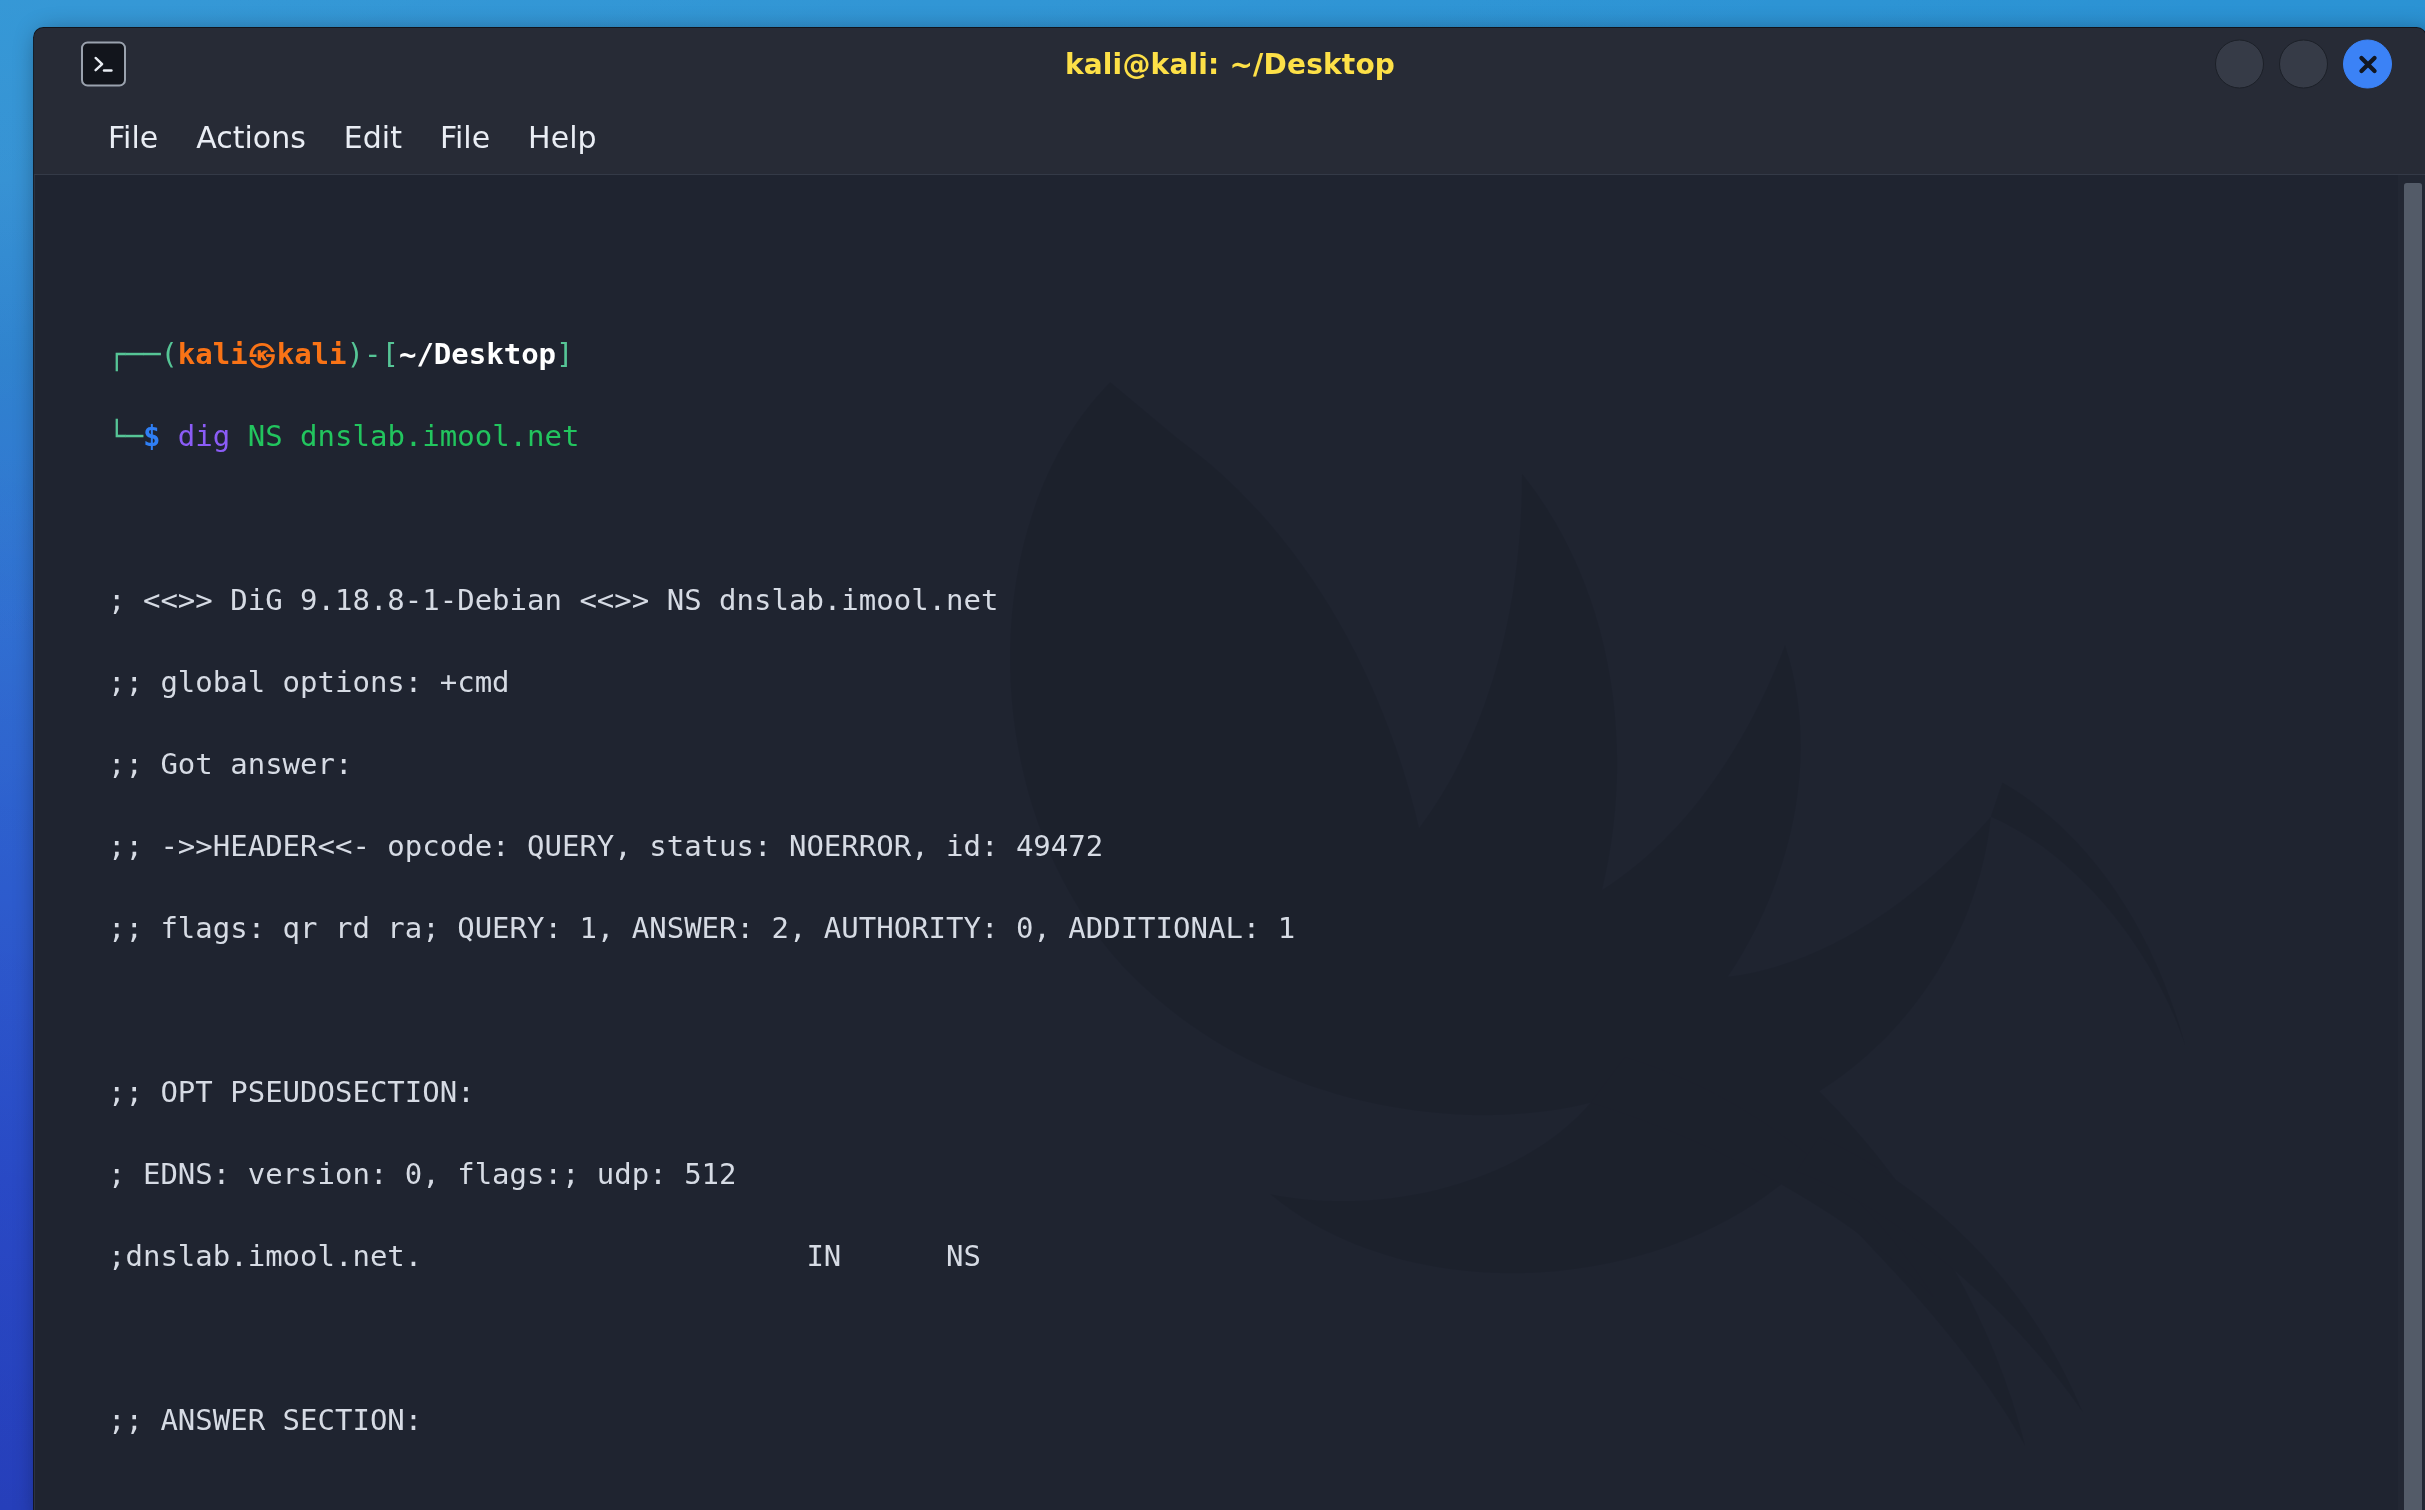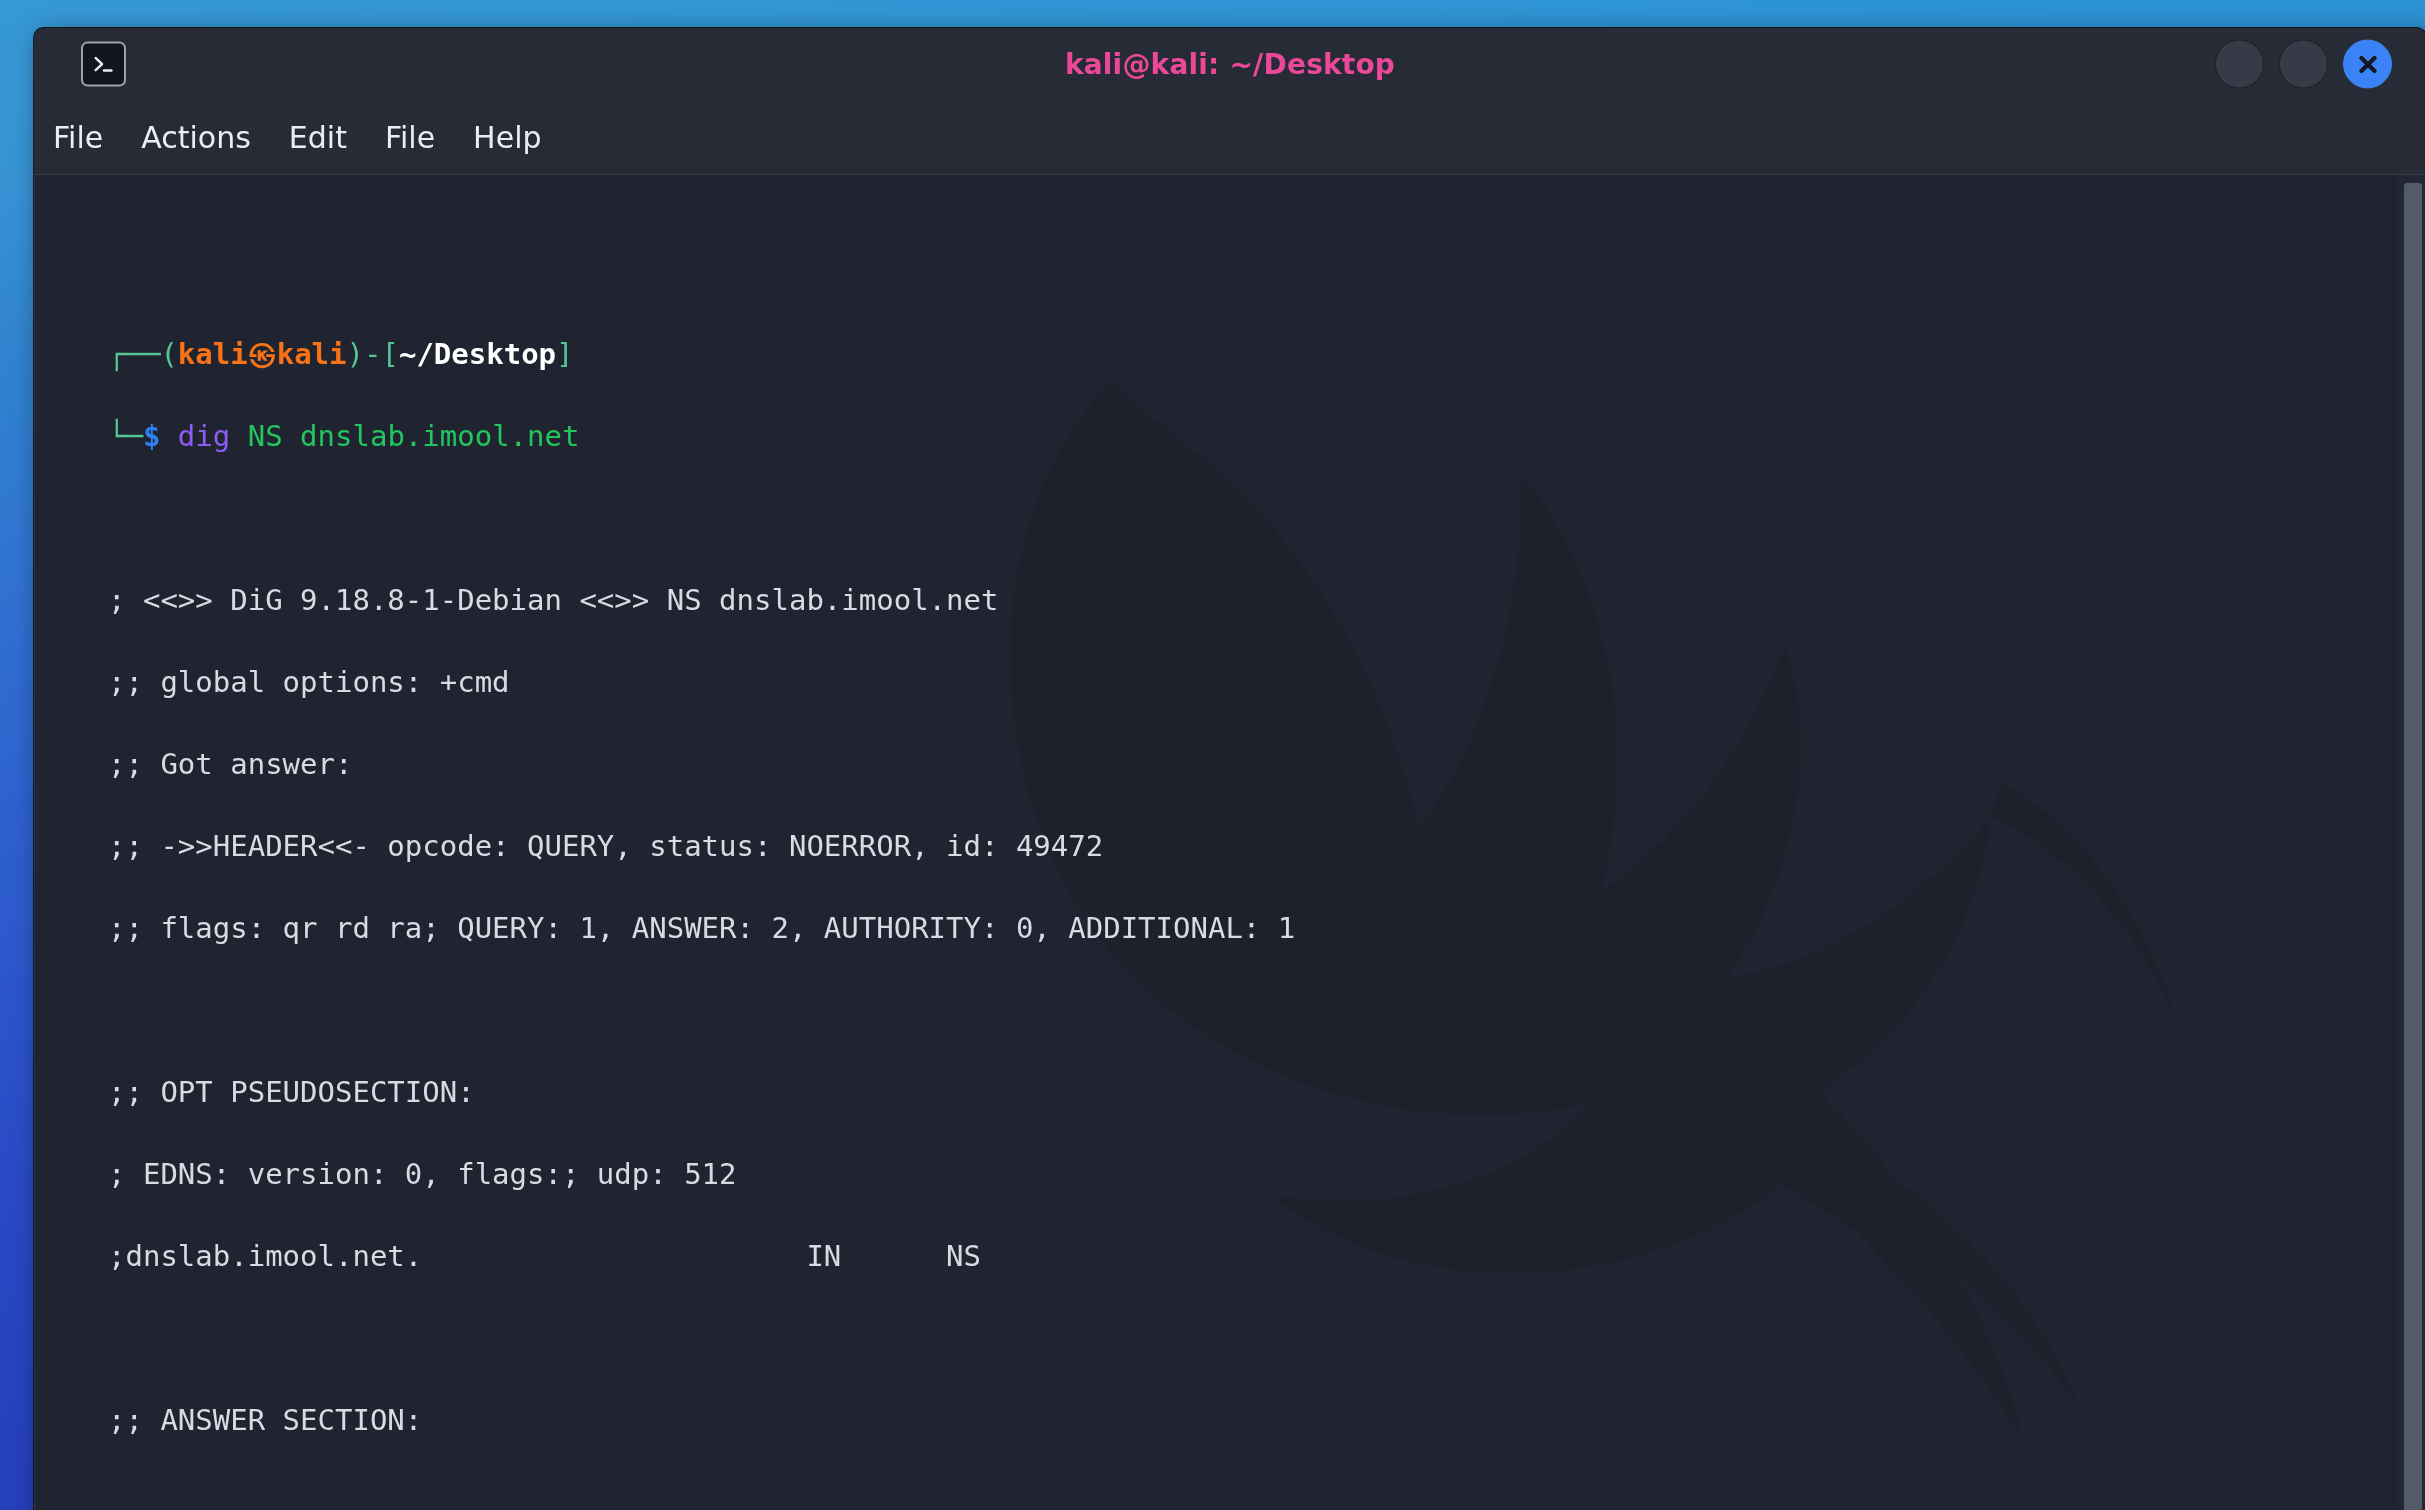--- a/index.html
+++ b/index.html
@@ -69,21 +69,21 @@
     box-sizing: border-box;
     display: flex;
     align-items: center;
     justify-content: center;
   }
   .term-icon svg { display:block; }
   .title-text {
     position: absolute;
     left: 0; right: 0;
     text-align: center;
-    color: #ec4899;
+    color: #fde047;
     font-size: 28px;
     font-weight: bold;
     font-family: "DejaVu Sans", sans-serif;
     letter-spacing: 0.2px;
   }
   .win-controls {
     position: absolute;
     right: 34px;
     top: 50%;
     transform: translateY(-50%);
@@ -107,20 +107,21 @@
     border-color: #3b82f6;
   }
   .wc.close svg { display:block; }
 
   
   .menubar {
     height: 75px;
     min-height: 75px;
     display: flex;
     align-items: center;
+    padding-left: 55px;
     gap: 0px;
     background: #272b36;
     border-bottom: 0.9px solid #343a47;
     box-sizing: border-box;
   }
   .menu-item {
     color: #e9edf4;
     font-size: 30px;
     font-family: "DejaVu Sans", sans-serif;
     padding: 5.6px 19px;

